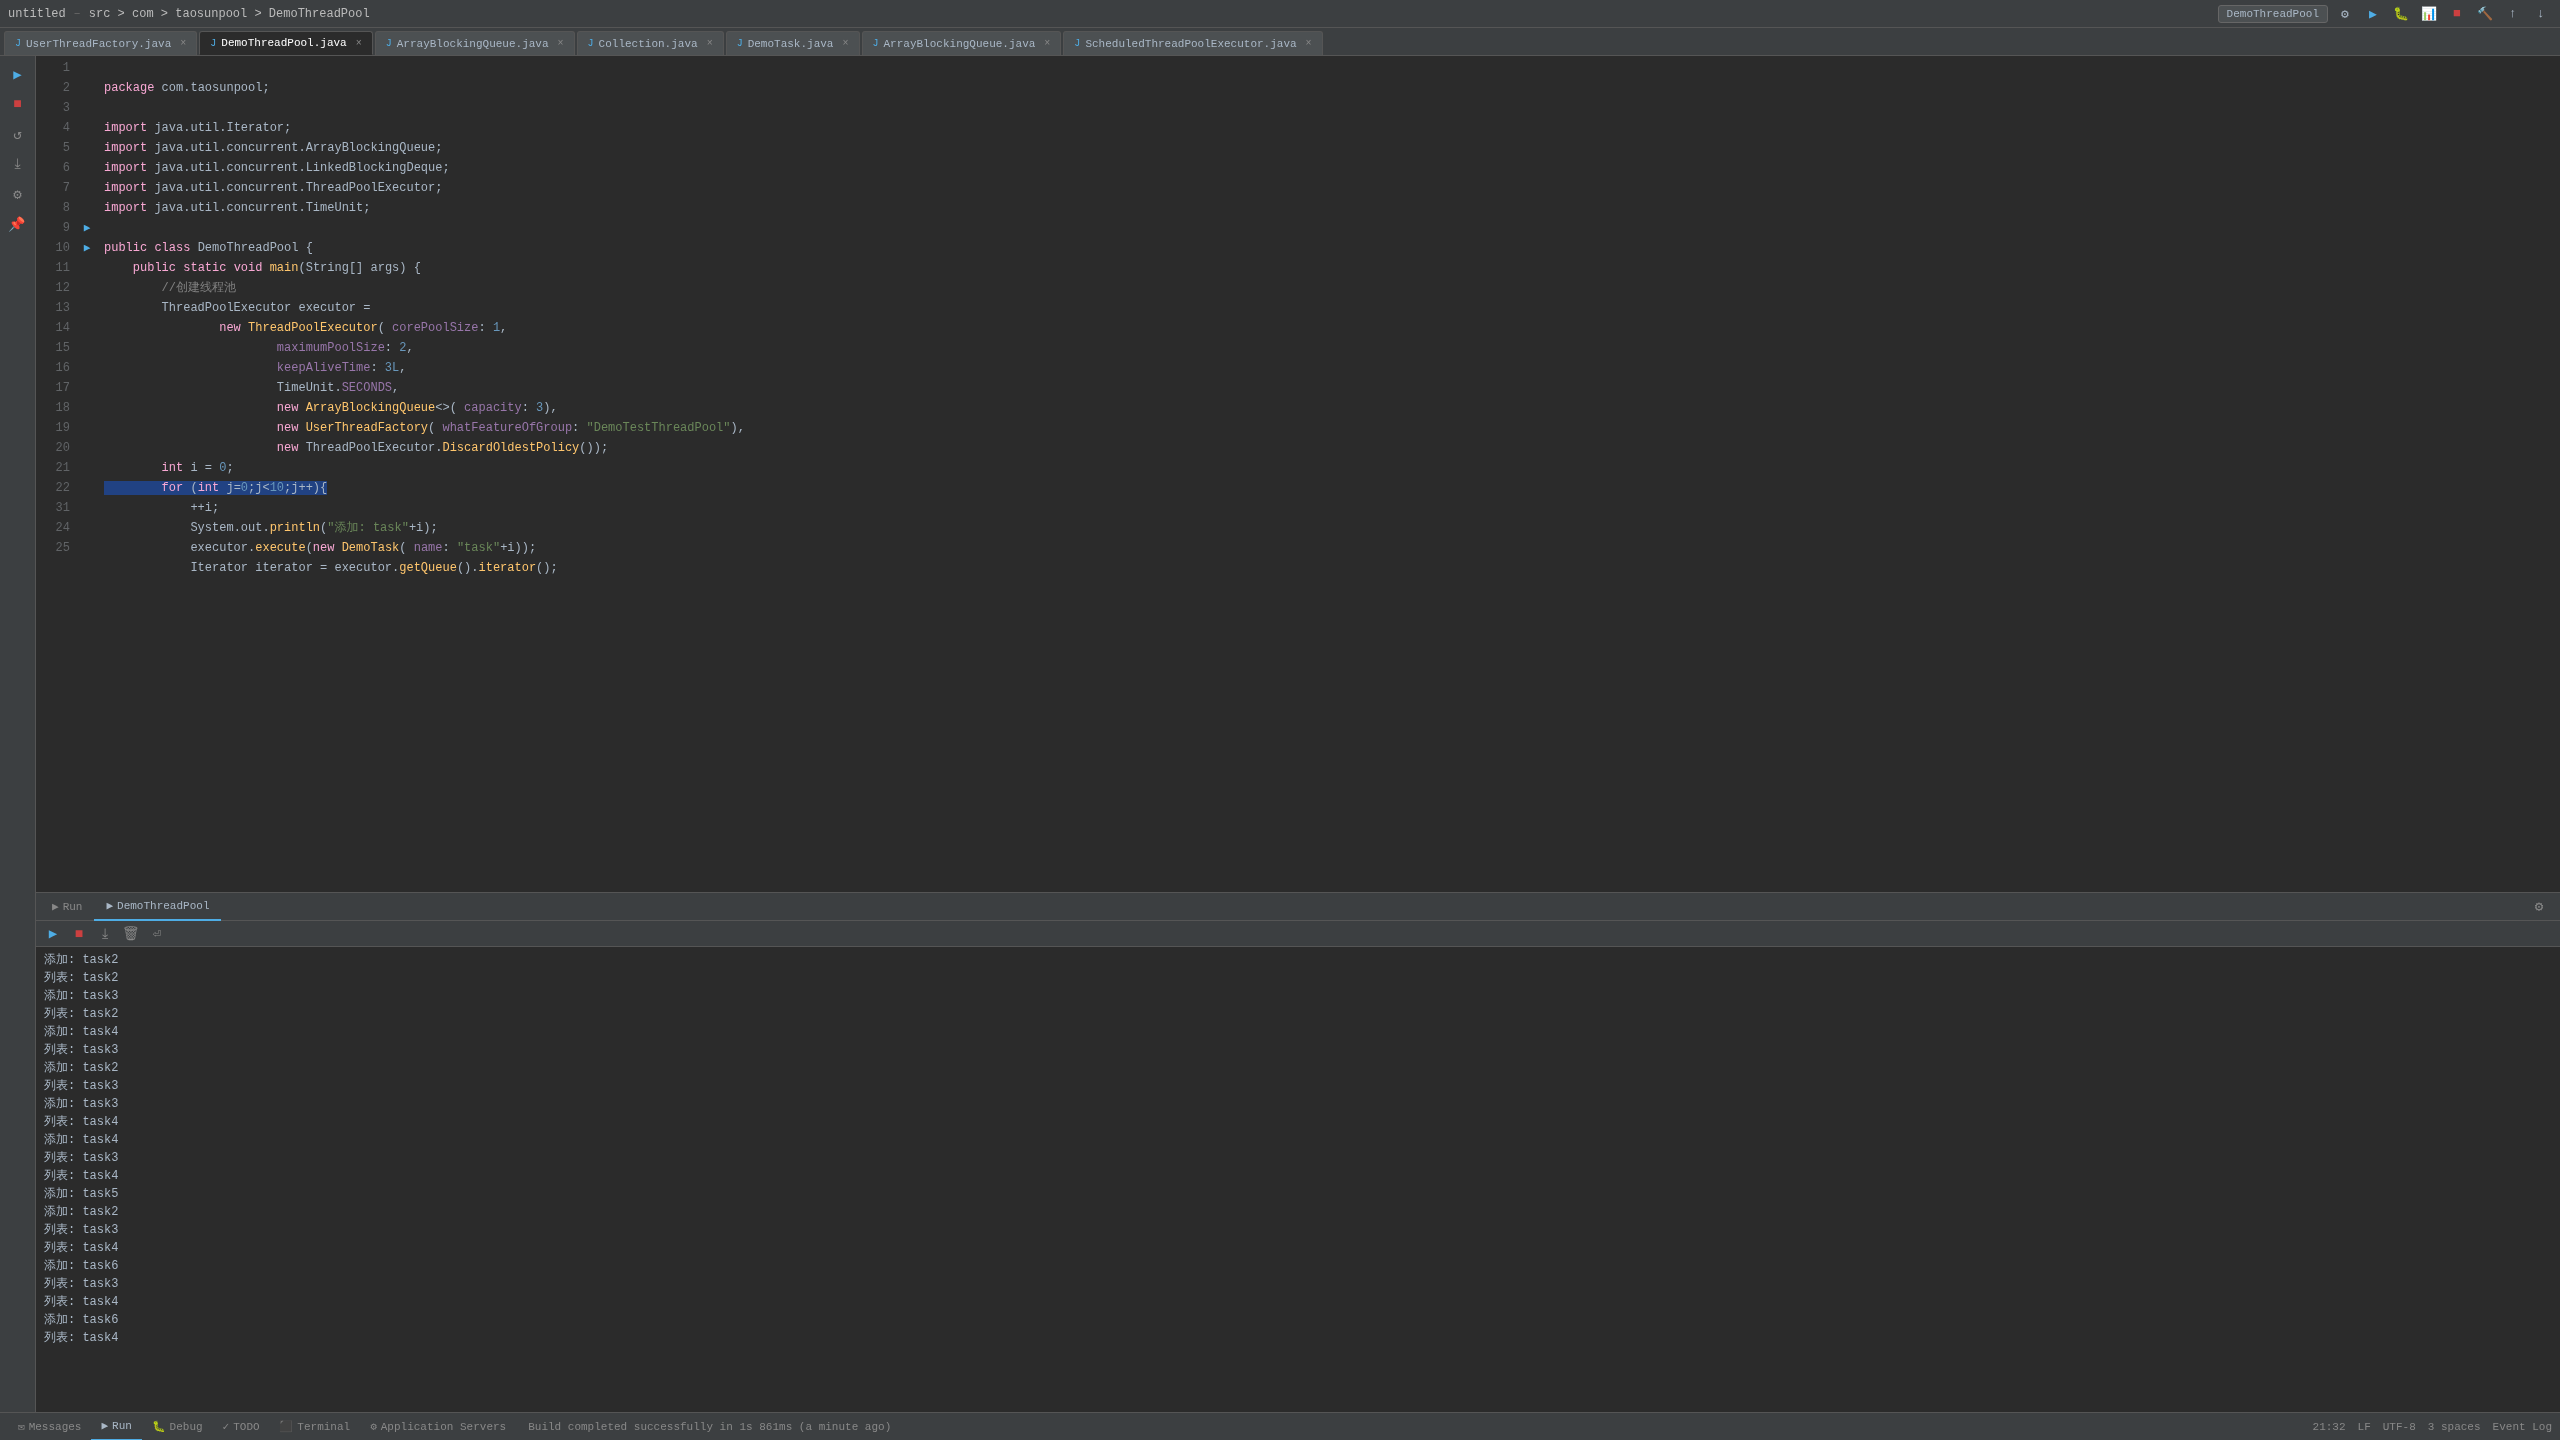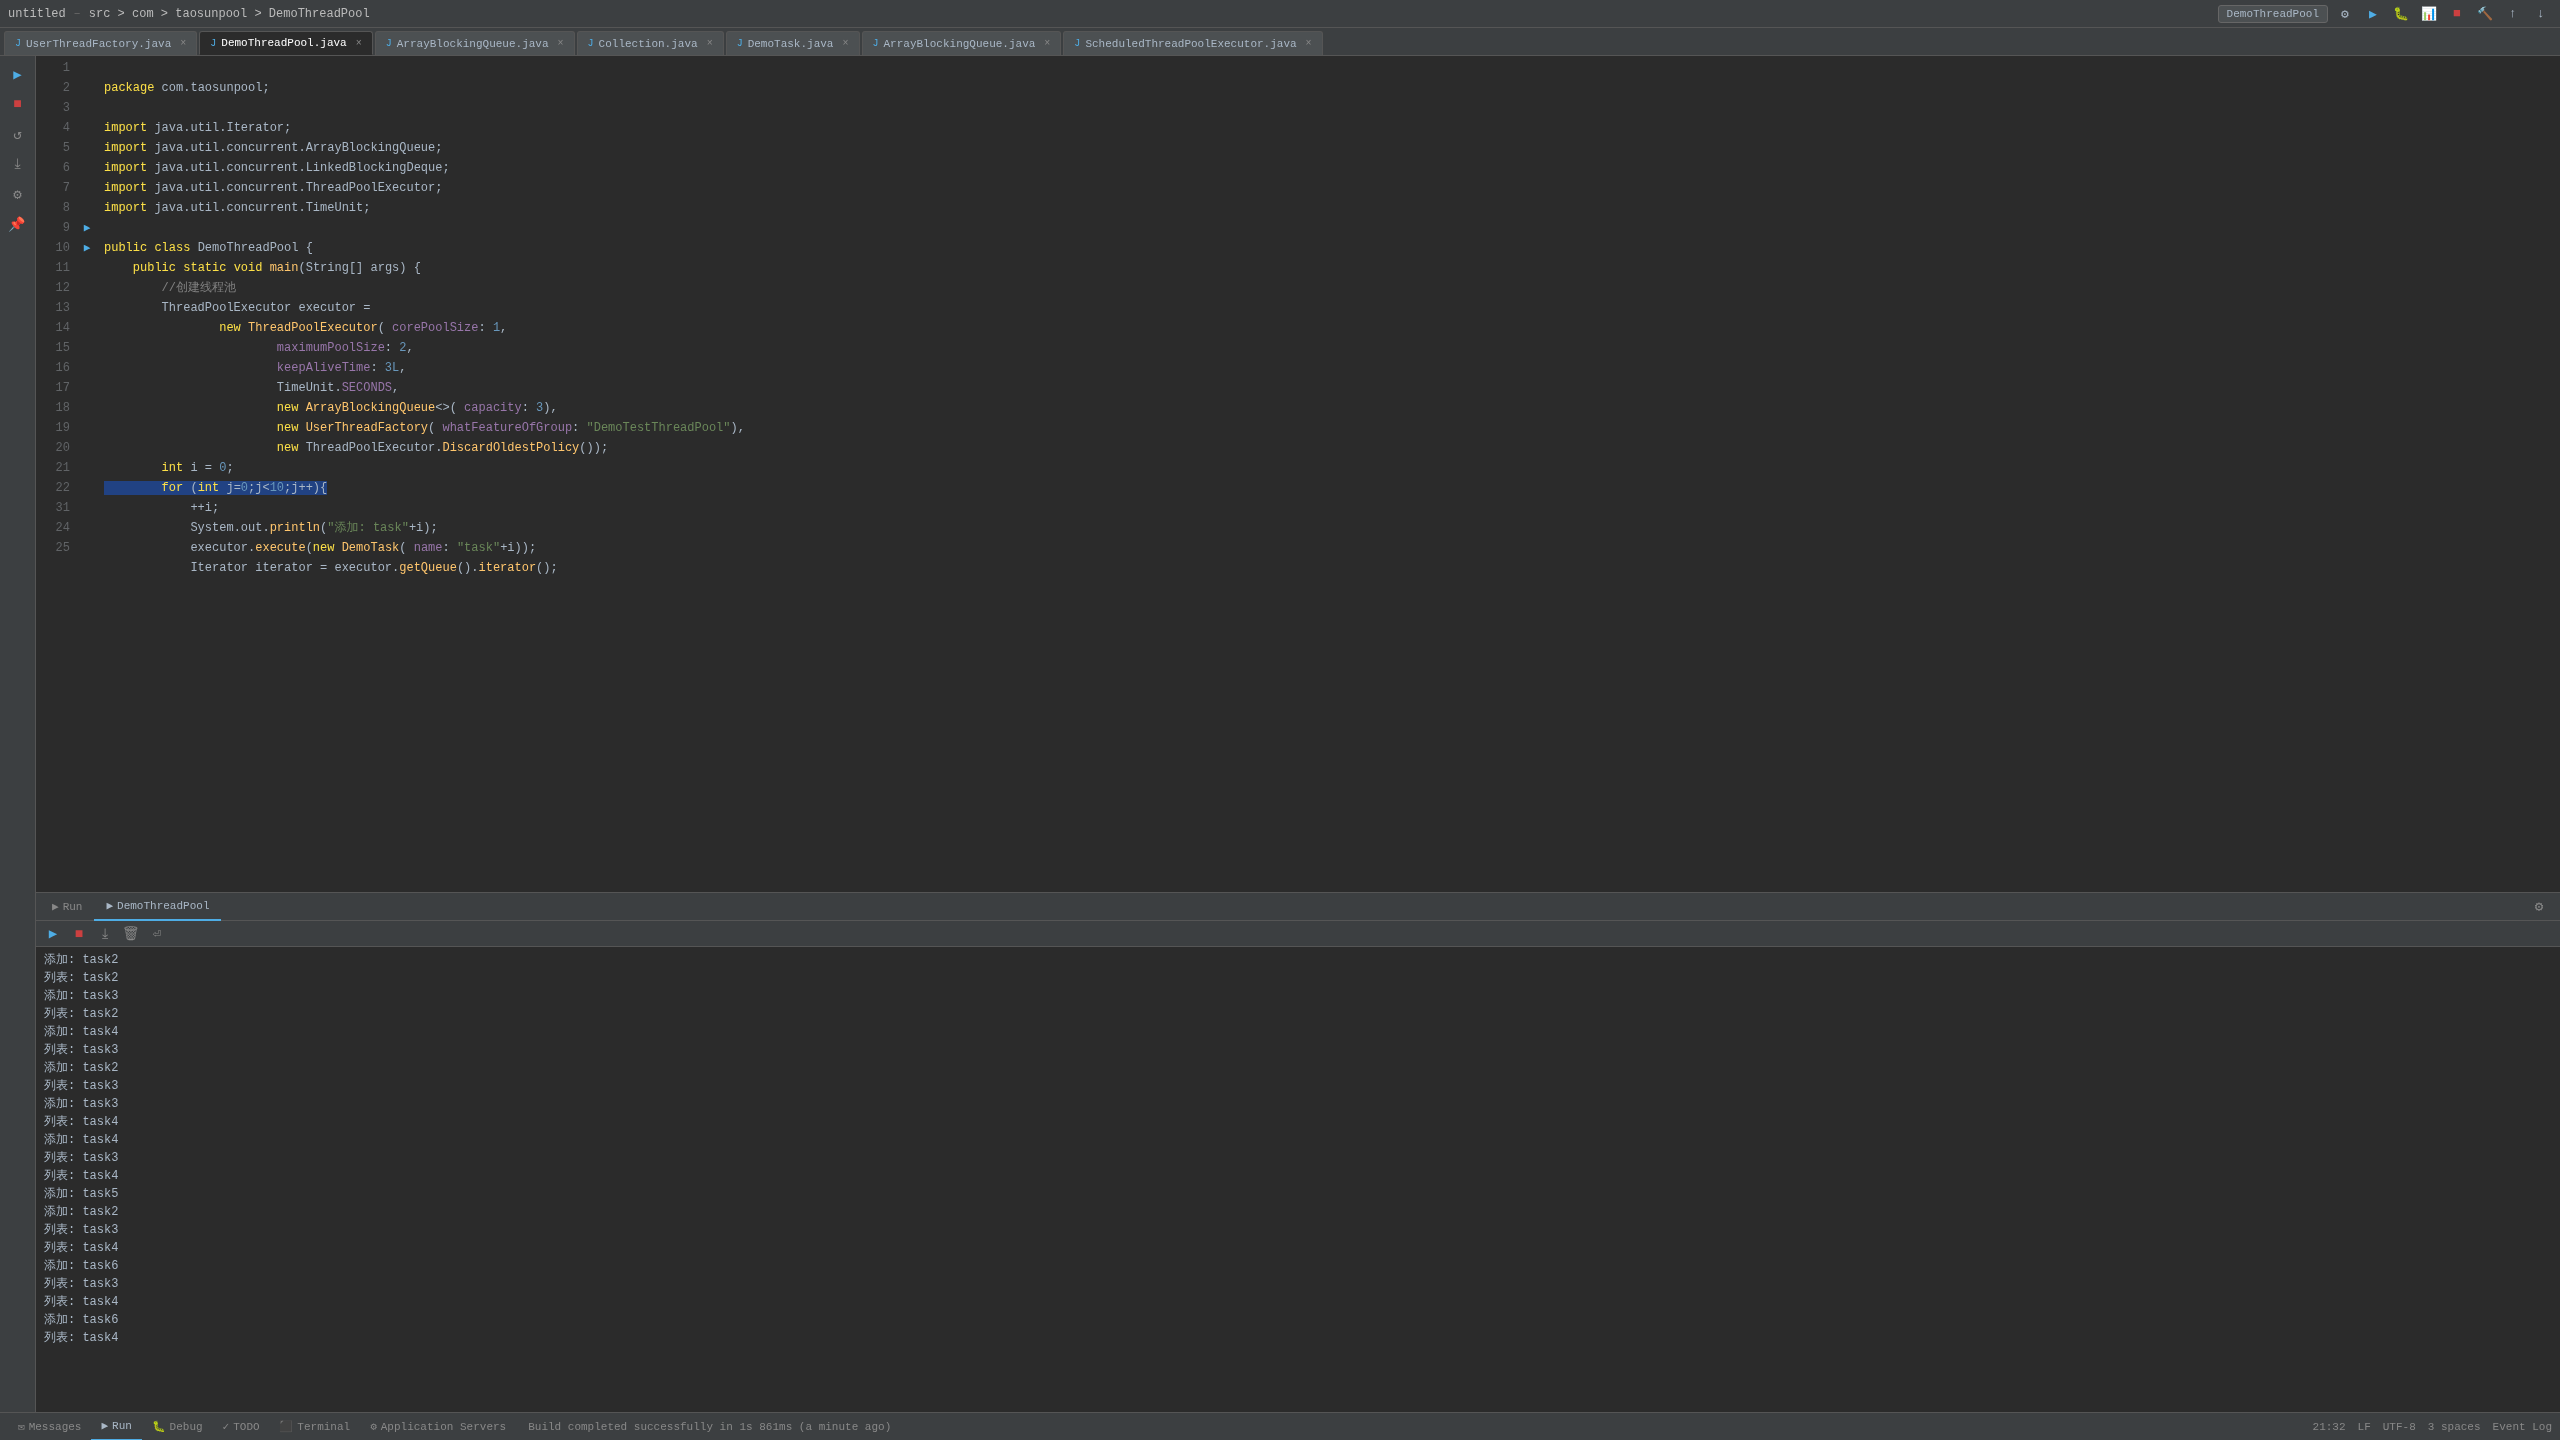--- a/index.html
+++ b/index.html
@@ -229,21 +229,21 @@
     #bottom-right {
       margin-left: auto;
       display: flex;
       align-items: center;
       gap: 12px;
       color: #888;
       font-size: 11px;
     }
 
     
-    .kw { color: #fde047; }
+    .kw { color: #f9a8d4; }
     .type { color: #a9b7c6; }
     .classname { color: #a9b7c6; }
     .method { color: #ffc66d; }
     .string { color: #6a8759; }
     .number { color: #6897bb; }
     .comment { color: #808080; }
     .field { color: #9876aa; }
 
     
     .run-line {

